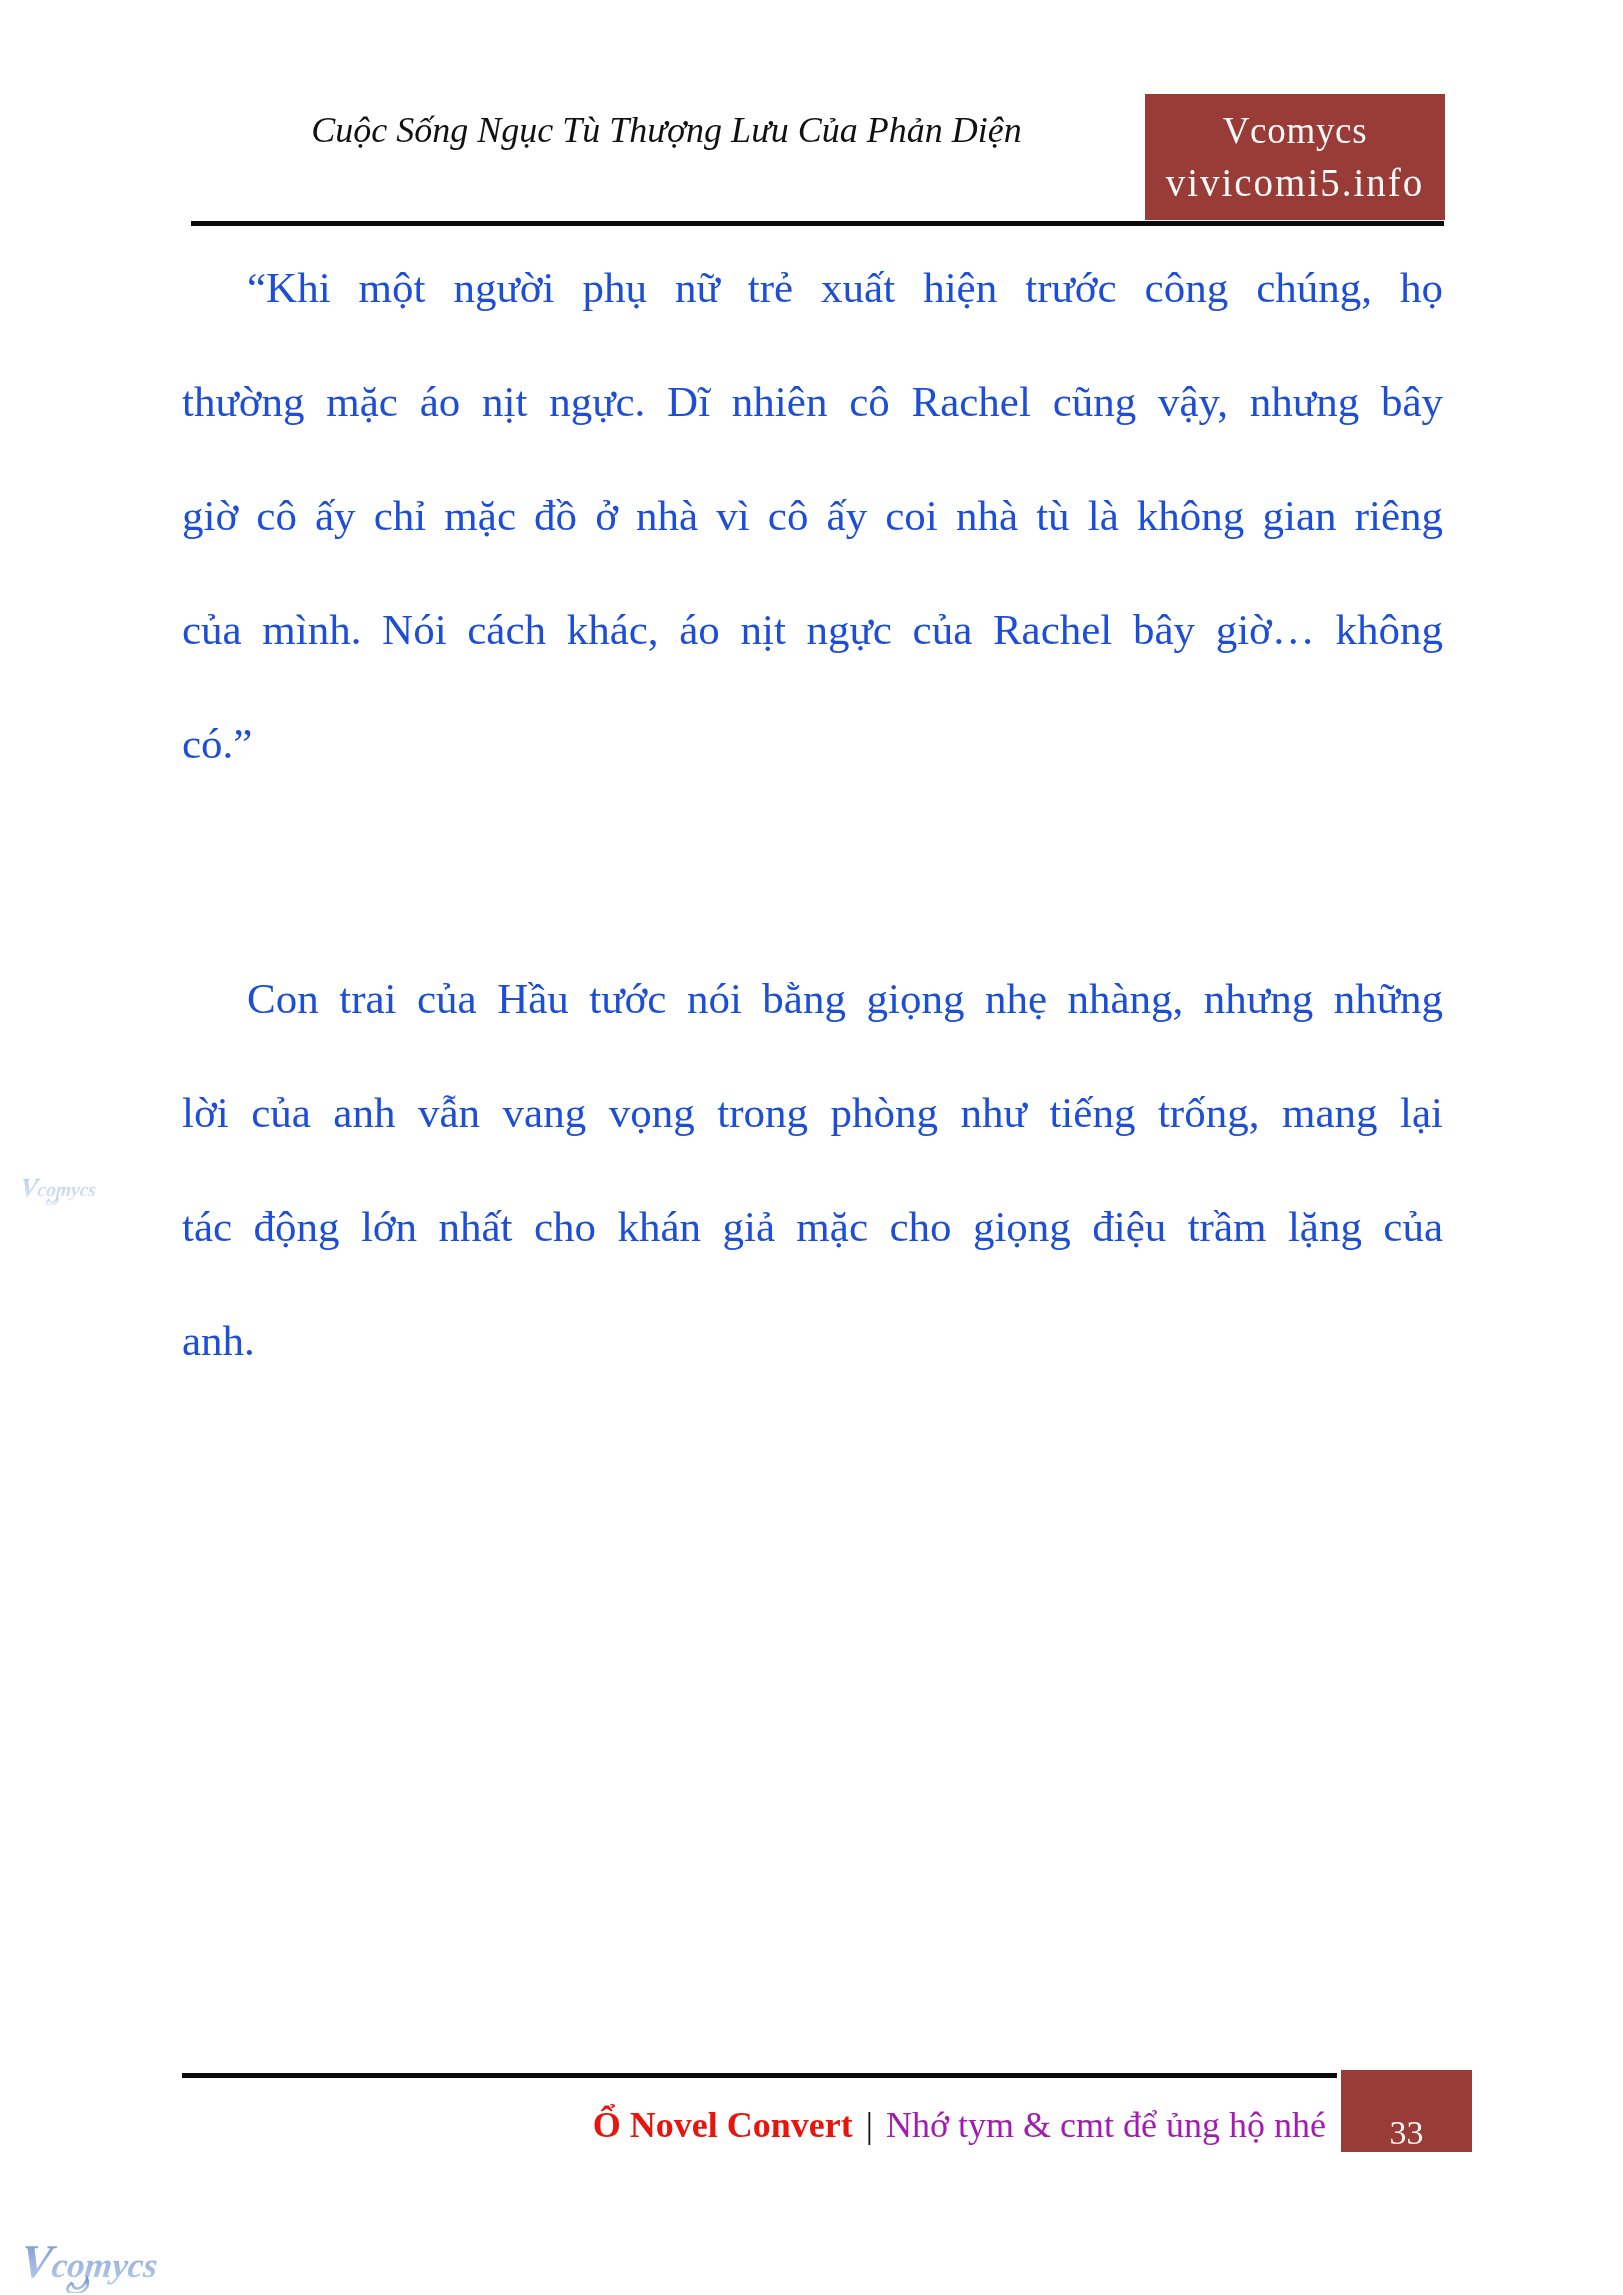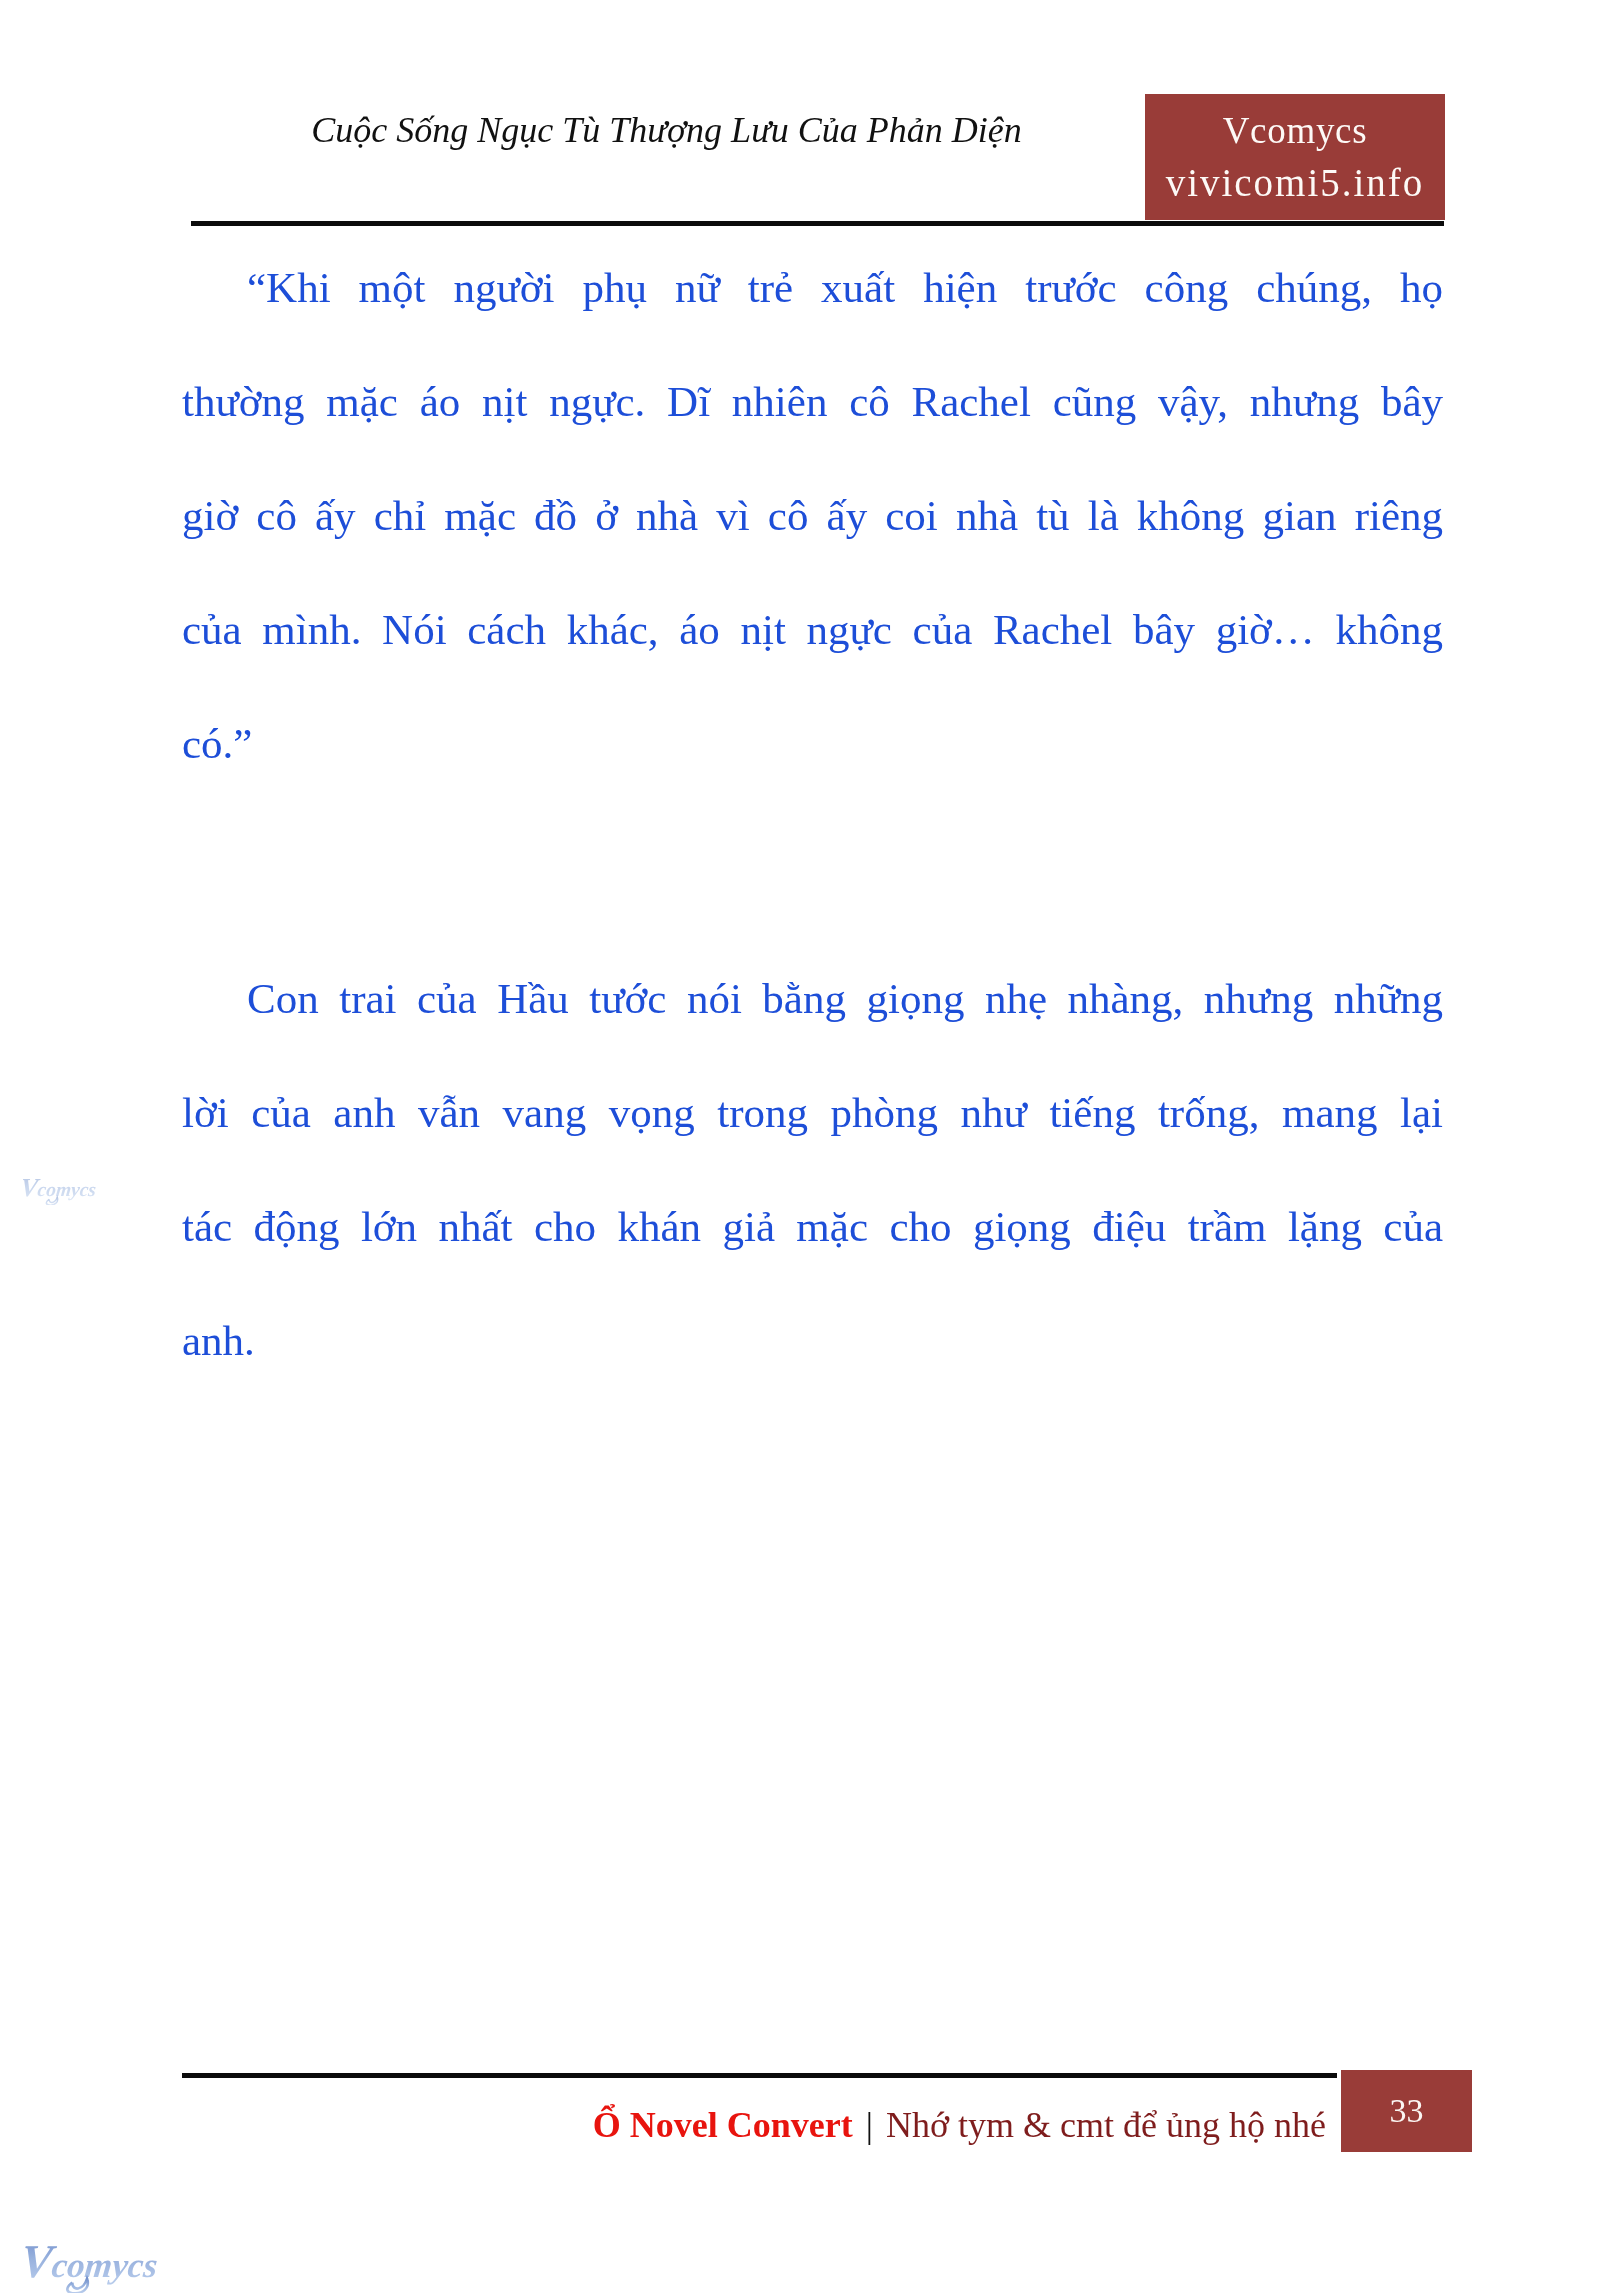--- a/index.html
+++ b/index.html
@@ -31,24 +31,24 @@
   .content p + p{margin-top:141px;}
   
   .footer-rule{position:absolute;left:182px;top:2073px;width:1155px;height:4.6px;background:#0b0b0b;}
   .footer-line{
     position:absolute;left:182px;top:2081px;width:1144px;height:65px;
     display:flex;align-items:flex-end;justify-content:flex-end;
     font-size:36px;white-space:nowrap;
   }
   .footer-group{font-weight:bold;color:#e8140e;}
   .footer-sep{color:#111;margin:0 13px;font-weight:normal;}
-  .footer-note{color:#7f1d1d;}
+  .footer-note{color:#a21caf;}
   .page-badge{
     position:absolute;left:1341px;top:2070px;width:131px;height:82px;
-    display:flex;align-items:center;justify-content:center;
+    display:flex;align-items:flex-end;justify-content:center;
     color:#fbf6f3;font-size:34px;
   }
   
   .wm{position:absolute;pointer-events:none;}
   .wm-mid{left:17px;top:1174px;width:86px;height:31px;opacity:.5;}
   .wm-bottom{left:14.4px;top:2237px;width:156px;height:56px;opacity:.95;}
 </style>
 </head>
 <body>
 

